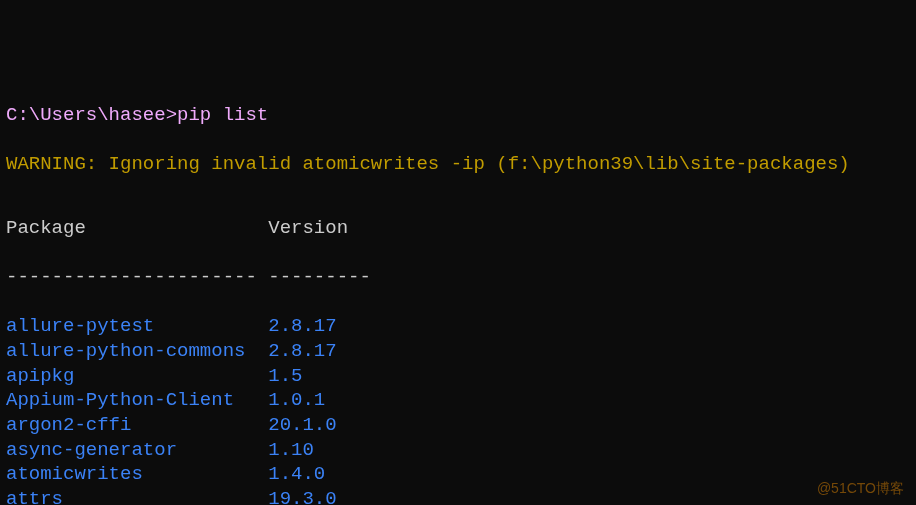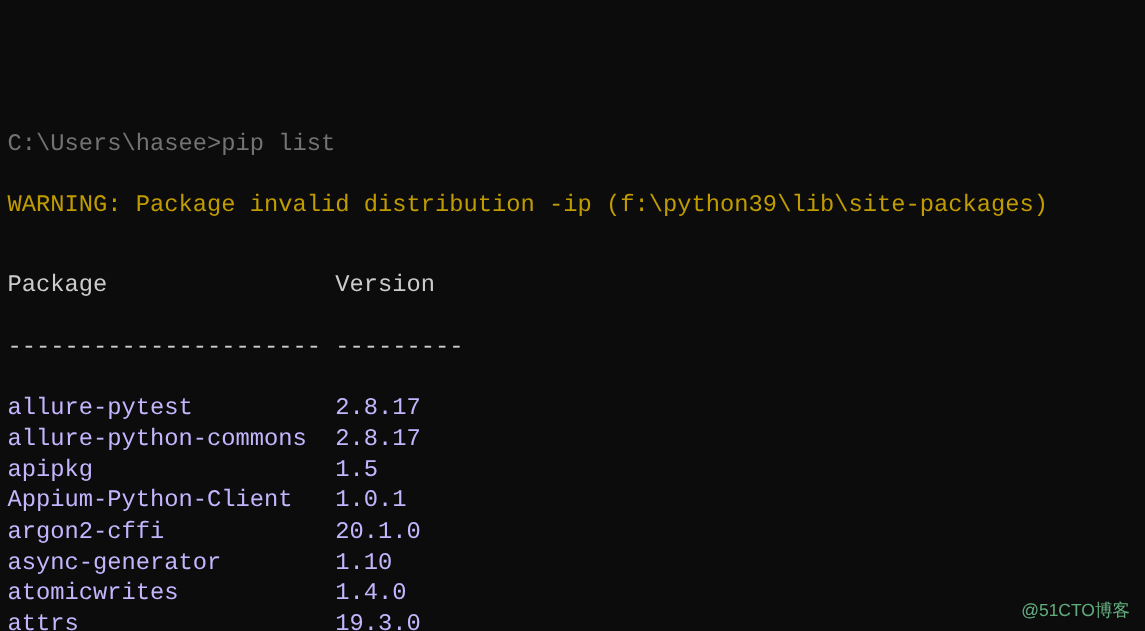--- a/index.html
+++ b/index.html
@@ -14,51 +14,51 @@
       font-size: 19px;
       line-height: 1.3;
       width: 916px;
       height: 505px;
       overflow: hidden;
       padding: 4px 6px;
       white-space: pre;
       position: relative;
     }
     .prompt-line {
-      color: #737373;
+      color: #f0abfc;
     }
     .warning {
       color: #c19c00;
     }
     .header-line {
       color: #cccccc;
       margin-top: 14px;
     }
     .divider-line {
       color: #cccccc;
     }
     .package-row {
-      color: #c4b5fd;
+      color: #3b82f6;
     }
     .watermark {
       position: absolute;
       bottom: 8px;
       right: 12px;
-      color: #86efac;
+      color: #a16207;
       font-size: 14px;
       font-family: Arial, sans-serif;
       opacity: 0.7;
     }
   </style>
 </head>
 <body>
 
 
 
 <div class="prompt-line"><span>C:\Users\hasee&gt;</span><span>pip list</span></div>
-<div class="warning">WARNING: Package invalid distribution -ip (f:\python39\lib\site-packages)</div>
+<div class="warning">WARNING: Ignoring invalid atomicwrites -ip (f:\python39\lib\site-packages)</div>
 <div class="header-line"><span id="hcol1">Package                </span><span id="hcol2">Version</span></div>
 <div class="divider-line"><span id="dcol1">---------------------- </span><span id="dcol2">---------</span></div>
 <div id="package-list"><div class="package-row"><span>allure-pytest          </span><span>2.8.17</span></div><div class="package-row"><span>allure-python-commons  </span><span>2.8.17</span></div><div class="package-row"><span>apipkg                 </span><span>1.5</span></div><div class="package-row"><span>Appium-Python-Client   </span><span>1.0.1</span></div><div class="package-row"><span>argon2-cffi            </span><span>20.1.0</span></div><div class="package-row"><span>async-generator        </span><span>1.10</span></div><div class="package-row"><span>atomicwrites           </span><span>1.4.0</span></div><div class="package-row"><span>attrs                  </span><span>19.3.0</span></div><div class="package-row"><span>backcall               </span><span>0.2.0</span></div></div>
 <div class="watermark">@51CTO博客</div>
 
 
 
 
 </body></html>

